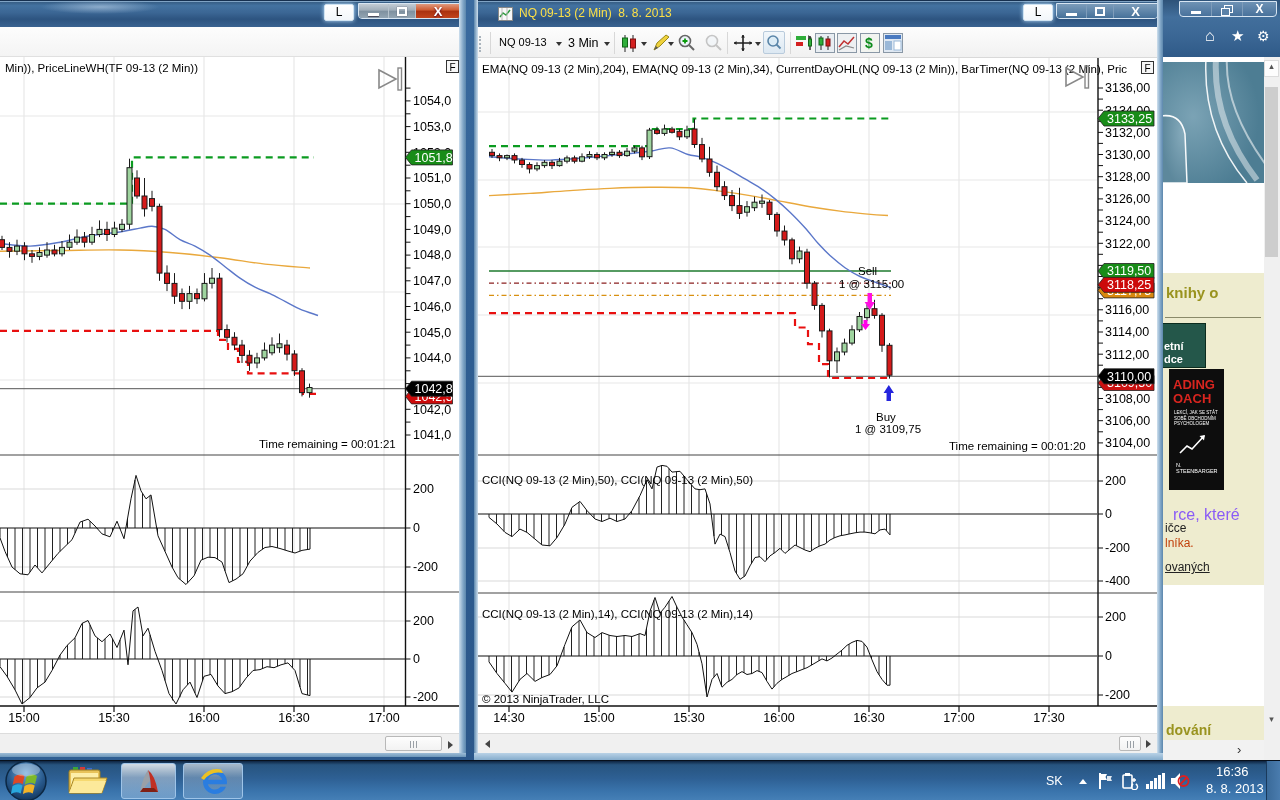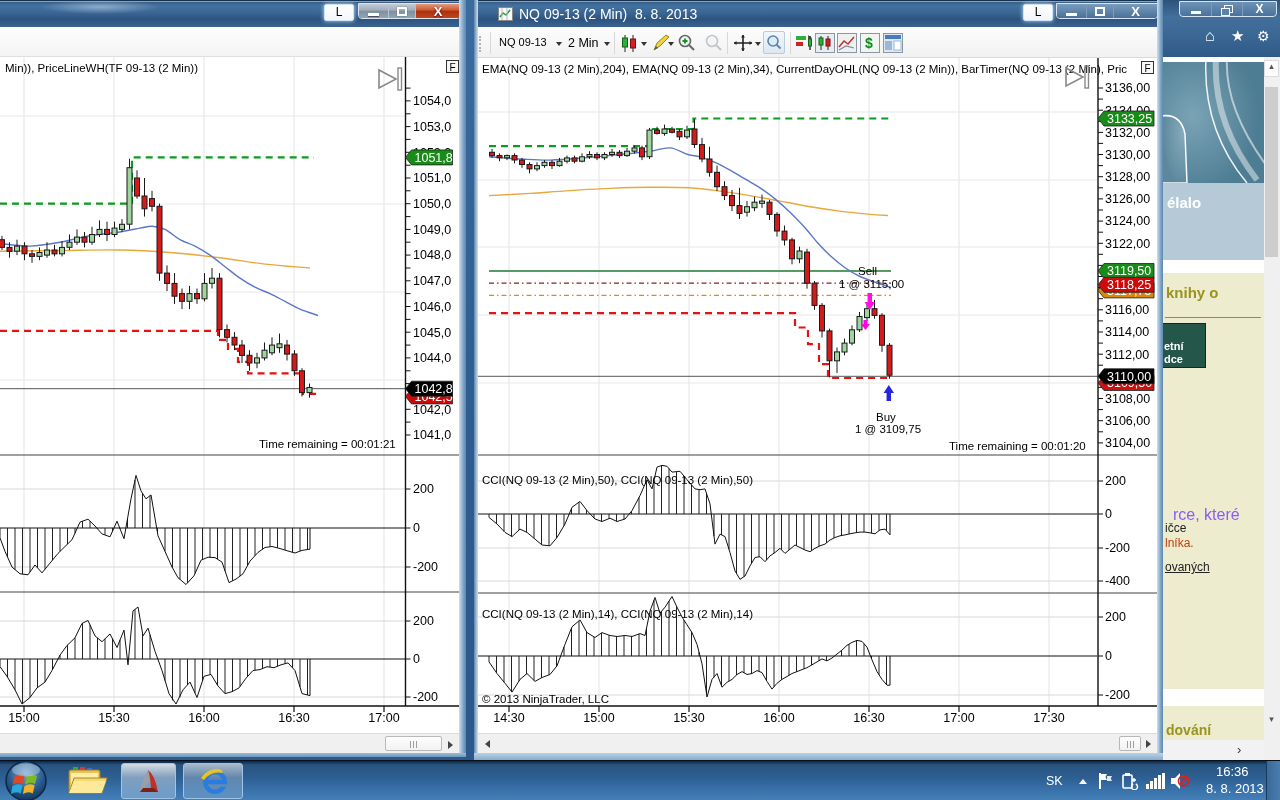--- a/index.html
+++ b/index.html
@@ -2,21 +2,21 @@
 <html><head><meta charset="utf-8"><title>d</title><style>
 *{margin:0;padding:0;box-sizing:border-box}
 html,body{width:1280px;height:800px;overflow:hidden}
 body{font-family:"Liberation Sans",sans-serif;position:relative;background:#3a6ea5}
 .abs{position:absolute}
 #desktop{position:absolute;inset:0;background:linear-gradient(135deg,#4a7cb0 0%,#2f5e92 40%,#24497a 100%)}
 .titlebar{position:absolute;left:0;right:0;top:0;height:27px;
  background:linear-gradient(180deg,#33587e 0%,#4372a0 18%,#3b6694 45%,#2d5480 70%,#3a6391 100%);
  border-top:1px solid #16304f;box-shadow:inset 0 1px 0 #7fa3c4}
 .winframe{position:absolute;background:#fff}
-.caption{font-size:14px;color:#ffffff;position:absolute;top:6px}
+.caption{font-size:12px;color:#fde047;position:absolute;top:6px}
 .ltag{position:absolute;width:30px;height:17px;background:linear-gradient(180deg,#fff,#f2f6fa);
  border:1px solid #cfe3f2;border-radius:2px;box-shadow:0 0 4px #bfe3ff;color:#000;
  font-size:12px;text-align:center;line-height:15px}
 .cbtngrp{position:absolute;height:16px;border:1px solid #d7e5f2;border-radius:0 0 4px 4px;display:flex;overflow:hidden}
 .cbtn{height:100%;display:flex;align-items:center;justify-content:center;color:#fff;font-size:10px;font-weight:bold}
 .scroll{position:absolute;background:#f0f0f0;border-top:1px solid #dcdcdc}
 .thumb{position:absolute;top:2px;height:15px;background:linear-gradient(180deg,#fdfdfd,#f2f2f2);border:1px solid #b8b8b8;border-radius:2px}
 .grip{position:absolute;top:4px;width:1px;height:7px;background:#9aa0a6}
 .arr{position:absolute;width:0;height:0}
 .traytxt{color:#fff;font-size:12.5px;position:absolute}
@@ -47,27 +47,33 @@
           <stop offset="0%" stop-color="#86abbc"></stop>
           <stop offset="100%" stop-color="#5d889c"></stop>
         </radialGradient>
    </defs>
    <rect width="101" height="121" fill="url(#tglow)"></rect>
    <path d="M43 -4 C41 35 50 80 84 121" stroke="rgba(255,255,255,.9)" stroke-width="1.5" fill="none"></path>
    <path d="M53 -4 C51 32 60 74 94 118" stroke="rgba(255,255,255,.45)" stroke-width="6" fill="none"></path>
    <path d="M64 -6 C62 26 73 62 103 103" stroke="rgba(255,255,255,.55)" stroke-width="2" fill="none"></path>
    <path d="M-2 54 Q18 51 22 72 L24 121 L-2 121 Z" fill="url(#bglow)" stroke="rgba(255,255,255,.95)" stroke-width="1.5"></path>
  </svg>
- <div class="abs" style="left:8px;top:183px;width:101px;height:77px;background:#b6c9d6">
-   <div class="abs" style="left:4px;top:11px;color:#fff;font-size:15px;font-weight:bold">élalo</div>
- </div>
- <div class="abs" style="left:8px;top:273px;width:101px;height:416px;background:#eeeccf">
+ <div class="abs" style="left:8px;top:273px;width:101px;height:312px;background:#eeeccf">
    <div class="abs" style="left:3px;top:11px;color:#99931f;font-size:15px;font-weight:bold">knihy o</div>
    <div class="abs" style="left:2px;top:44px;width:96px;height:1px;background:#8a8a6a"></div>
    <div class="abs" style="left:-14px;top:50px;width:57px;height:45px;background:#24574a;border:1px solid #0c2c1e;color:#fff;font-size:11px;font-weight:bold;padding:16px 0 0 14px;line-height:13px">etní<br>dce</div>
+   <div class="abs" style="left:6px;top:96px;width:55px;height:121px;background:#0d0d0d;color:#fff">
+     <div style="color:#d8251f;font-weight:bold;font-size:13px;line-height:14px;padding:9px 0 0 4px">ADING<br>OACH</div>
+     <div style="font-size:4.5px;padding:4px 0 0 5px;line-height:5.5px">LEKCÍ, JAK SE STÁT<br>SOBĚ OBCHODNÍM<br>PSYCHOLOGEM</div>
+     <svg width="34" height="28" style="margin:3px 0 0 9px">
+          <polyline points="2,23 9,16 14,19 26,6" stroke="#fff" fill="none" stroke-width="1.6"></polyline>
+          <path d="M27 5 l-5.5 1 l4.5 4.5 Z" fill="#fff"></path>
+        </svg>
+     <div style="font-size:5.5px;padding-left:7px">N. STEENBARGER</div>
+   </div>
    <div class="abs" style="left:10px;top:233px;color:#8b5cf6;font-size:16px">rce, které</div>
    <div class="abs" style="left:2px;top:248px;color:#222;font-size:12px">ičce</div>
    <div class="abs" style="left:2px;top:263px;color:#c2410c;font-size:12px">lníka.</div>
    <div class="abs" style="left:2px;top:287px;color:#222;font-size:12px;text-decoration:underline">ovaných</div>
  </div>
  <div class="abs" style="left:8px;top:706px;width:101px;height:34px;background:#eeeccf">
    <div class="abs" style="left:3px;top:16px;color:#99931f;font-size:14px;font-weight:bold">dování</div>
  </div>
  <div class="abs" style="left:8px;top:740px;width:101px;height:20px;background:#f2f2f2">
    <div class="abs" style="left:74px;top:2px;color:#333;font-size:13px">›</div>
@@ -287,21 +293,21 @@
         <span style="display:block;width:10px;height:9px;border:2px solid #fff"></span>
       </div>
   <div class="cbtn" style="width:44px;border-left:1px solid #7e9cba;background:linear-gradient(180deg,#7b9cba,#46719a);font-size:13px">X</div>
  </div>
  <div class="abs" style="left:474px;top:27px;width:683px;height:31px;background:linear-gradient(180deg,#fdfdfd,#f1f1f1);border-bottom:1px solid #d9d9d9"></div>
 
  <div class="abs" style="left:479px;top:36px;width:3px;height:16px;border-left:2px dotted #aab4bd"></div>
  <div class="abs" style="left:490px;top:32px;width:1px;height:22px;background:#d8d8d8"></div>
  <div class="abs" style="left:499px;top:36px;font-size:11px;color:#000">NQ 09-13</div>
  <div class="arr" style="left:556px;top:42px;border-top:4px solid #333;border-left:3.5px solid transparent;border-right:3.5px solid transparent"></div>
- <div class="abs" style="left:568px;top:36px;font-size:12.5px;color:#000">2 Min</div>
+ <div class="abs" style="left:568px;top:36px;font-size:12.5px;color:#000">3 Min</div>
  <div class="arr" style="left:604px;top:42px;border-top:4px solid #333;border-left:3.5px solid transparent;border-right:3.5px solid transparent"></div>
  <div class="abs" style="left:614px;top:32px;width:1px;height:22px;background:#d8d8d8"></div>
  <svg class="abs" style="left:621px;top:35px" width="18" height="17">
    <line x1="4" y1="0" x2="4" y2="17" stroke="#222"></line>
       <rect x="1.5" y="3" width="5" height="9" fill="#2fae3a" stroke="#116618"></rect>
    <line x1="12" y1="0" x2="12" y2="17" stroke="#222"></line>
       <rect x="9.5" y="4" width="5" height="9" fill="#d42020" stroke="#7a1010"></rect>
  </svg>
  <div class="arr" style="left:641px;top:42px;border-top:4px solid #333;border-left:3.5px solid transparent;border-right:3.5px solid transparent"></div>
  <svg class="abs" style="left:652px;top:34px" width="18" height="18">

